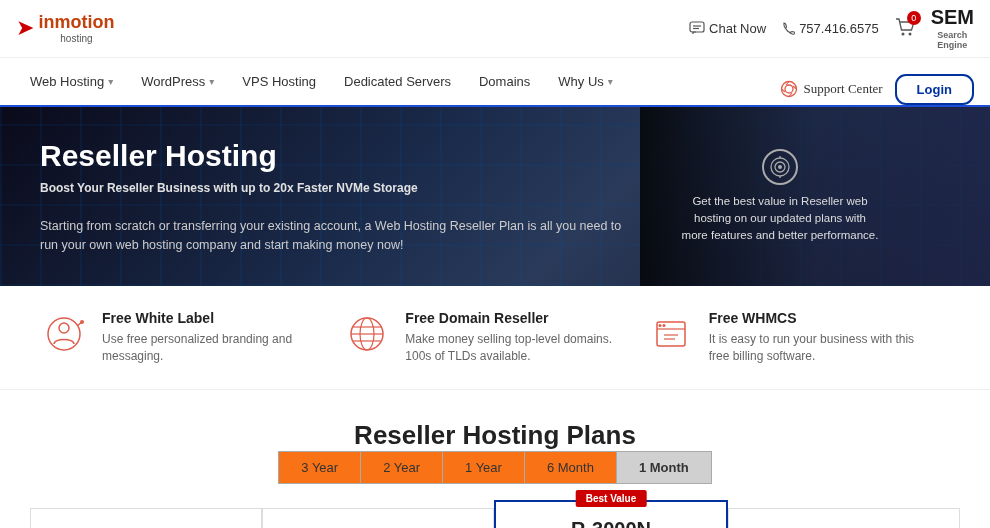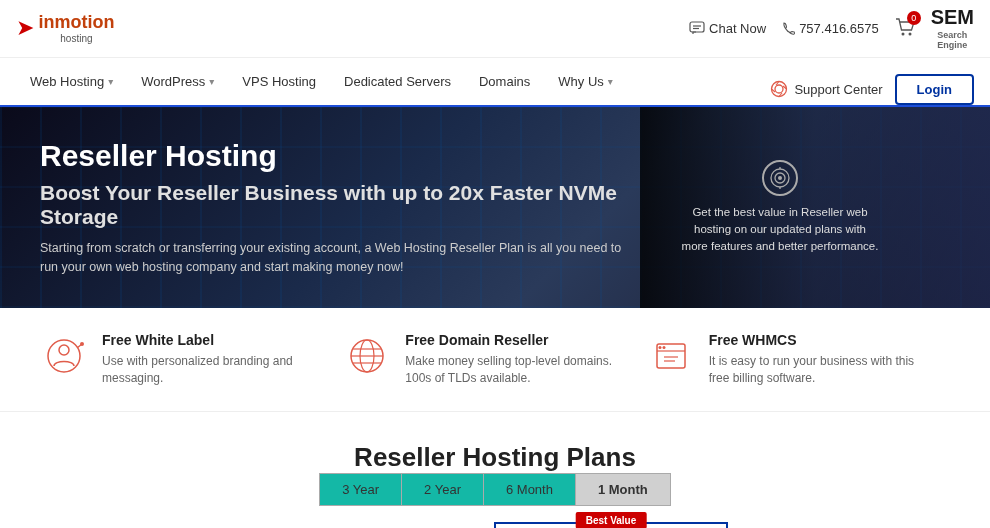--- a/index.html
+++ b/index.html
@@ -55,31 +55,31 @@
       color: #333;
       cursor: pointer;
       white-space: nowrap;
       display: flex; align-items: center; gap: 4px;
     }
     .nav-arrow { font-size: 10px; color: #888; }
 
     .nav-right { display: flex; align-items: center; gap: 12px; }
     .support-btn {
       display: flex; align-items: center; gap: 6px;
-      font-size: 13px; color: #333; cursor: pointer;
+      font-size: 13px; color: #333; cursor: pointer; font-family: Liberation Serif, serif;
     }
     .login-btn {
       border: 2px solid #0033a0;
       color: #0033a0;
       background: #fff;
       padding: 6px 20px;
       font-size: 13px;
       font-weight: bold;
       cursor: pointer;
-      border-radius: 4px;
+      border-radius: 11px;
     }
 
     
     .hero {
       position: relative;
       background: linear-gradient(rgba(0,0,0,0.55), rgba(0,0,0,0.55)), 
                   linear-gradient(135deg, #1a1a2e 0%, #16213e 50%, #0f3460 100%);
       min-height: 160px;
       display: flex;
       align-items: center;
@@ -90,21 +90,21 @@
     .hero-bg-img {
       position: absolute; inset: 0;
       background: 
         repeating-linear-gradient(90deg, rgba(0,80,160,0.15) 0px, rgba(0,80,160,0.15) 2px, transparent 2px, transparent 40px),
         repeating-linear-gradient(0deg, rgba(0,80,160,0.1) 0px, rgba(0,80,160,0.1) 2px, transparent 2px, transparent 40px),
         linear-gradient(135deg, #0a0a1a 0%, #1a2a4a 40%, #2a3a5a 60%, #1a1a2e 100%);
       z-index: 0;
     }
     .hero-content { position: relative; z-index: 1; flex: 1; max-width: 600px; }
     .hero-title { font-size: 30px; font-weight: bold; color: #fff; margin-bottom: 8px; }
-    .hero-subtitle { font-size: 21px; color: #e0e0e0; margin-bottom: 10px; font-weight: 600; }
+    .hero-subtitle { font-size: 12px; color: #e0e0e0; margin-bottom: 22px; font-weight: 600; }
     .hero-desc { font-size: 12.5px; color: #ccc; line-height: 1.5; }
 
     .hero-side {
       position: relative; z-index: 1;
       max-width: 200px;
       text-align: center;
       margin-left: 40px;
     }
     .hero-side-icon {
       width: 36px; height: 36px;
@@ -147,21 +147,21 @@
     
     .period-tabs {
       display: flex;
       justify-content: center;
       gap: 0;
       margin-bottom: 24px;
     }
     .period-tab {
       padding: 8px 22px;
       border: 1px solid #aaa;
-      background: #14b8a6;
+      background: #f97316;
       font-size: 13px;
       color: #333;
       cursor: pointer;
       border-right: none;
     }
     .period-tab:last-child { border-right: 1px solid #aaa; }
     .period-tab.active { background: #d0d0d0; font-weight: bold; }
 
     
     .plan-cards {
@@ -316,21 +316,21 @@
       <svg width="40" height="40" viewBox="0 0 40 40">
         <circle cx="20" cy="20" r="16" fill="none" stroke="#e05c4a" stroke-width="1.5"></circle>
         <circle cx="20" cy="14" r="5" fill="none" stroke="#e05c4a" stroke-width="1.5"></circle>
         <path d="M10 30 C10 24 30 24 30 30" fill="none" stroke="#e05c4a" stroke-width="1.5"></path>
         <line x1="33" y1="12" x2="38" y2="8" stroke="#e05c4a" stroke-width="1.5"></line>
         <circle cx="38" cy="8" r="2" fill="#e05c4a"></circle>
       </svg>
     </div>
     <div>
       <div class="feature-title">Free White Label</div>
-      <div class="feature-desc">Use with personalized branding and messaging.</div>
+      <div class="feature-desc">Use free personalized branding and messaging.</div>
     </div>
   </div>
 
   <div class="feature-item">
     <div class="feature-icon">
       <svg width="40" height="40" viewBox="0 0 40 40">
         <circle cx="20" cy="20" r="16" fill="none" stroke="#e05c4a" stroke-width="1.5"></circle>
         <ellipse cx="20" cy="20" rx="7" ry="16" fill="none" stroke="#e05c4a" stroke-width="1.2"></ellipse>
         <line x1="4" y1="20" x2="36" y2="20" stroke="#e05c4a" stroke-width="1.2"></line>
         <line x1="6" y1="13" x2="34" y2="13" stroke="#e05c4a" stroke-width="1.2"></line>
@@ -361,20 +361,21 @@
   </div>
 
 </div>
 
 <div class="plans-section">
   <h2 class="plans-title">Reseller Hosting Plans</h2>
 
   <div class="period-tabs">
     <button class="period-tab">3 Year</button>
     <button class="period-tab">2 Year</button>
+    <button class="period-tab">1 Year</button>
     <button class="period-tab">6 Month</button>
     <button class="period-tab active">1 Month</button>
   </div>
 
   <div class="plan-cards">
 
     <div class="plan-card">
       <div class="plan-name">R-1000N</div>
 
     </div>

